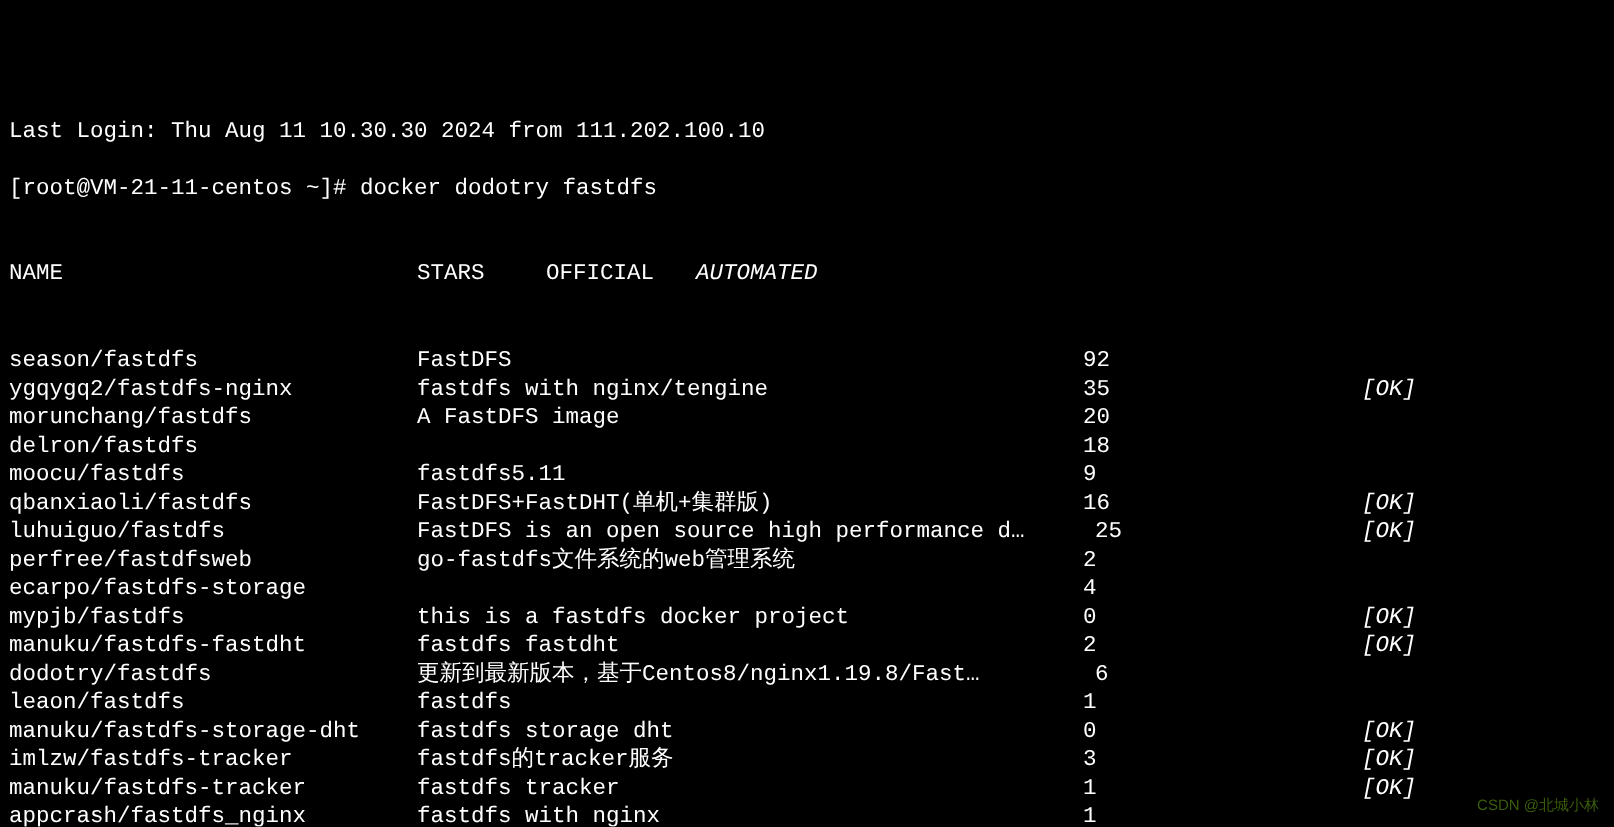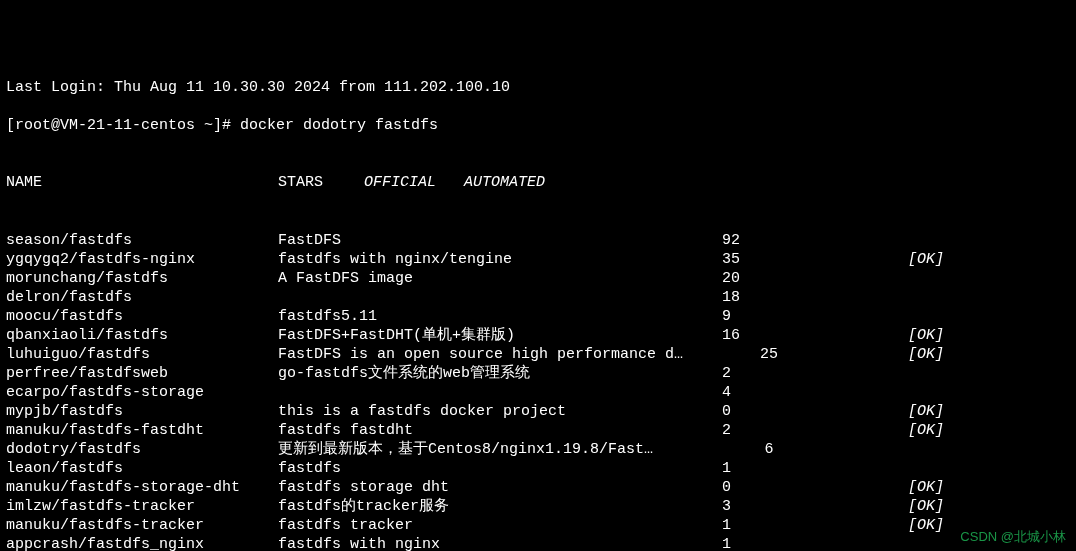--- a/index.html
+++ b/index.html
@@ -20,23 +20,23 @@
       position: relative;
       white-space: pre;
     }
     .line {
       display: block;
     }
     .watermark {
       position: absolute;
       bottom: 6px;
       right: 10px;
-      color: #22c55e;
+      color: #4d7c0f;
       font-family: Arial, sans-serif;
-      font-size: 13px;
+      font-size: 10px;
       opacity: 0.75;
     }
     .header-row {
       display: flex;
     }
     .data-row {
       display: flex;
     }
     .col-name {
       width: 272px;
@@ -48,29 +48,27 @@
       overflow: hidden;
       text-overflow: ellipsis;
     }
     .col-stars {
       width: 86px;
       flex-shrink: 0;
     }
     .col-official {
       width: 100px;
       flex-shrink: 0;
-      font-style: italic;
     }
     .col-automated {
       flex-shrink: 0;
       font-style: italic;
     }
     .stars-pad {
       padding-left: 8px;
-      text-align: center;
     }
   </style>
 </head>
 <body>
 
 
 
 <div class="line">Last Login: Thu Aug 11 10.30.30 2024 from 111.202.100.10</div>
 <div class="line"><span>[root@VM-21-11-centos ~]# </span><span>docker dodotry fastdfs</span></div>
 

